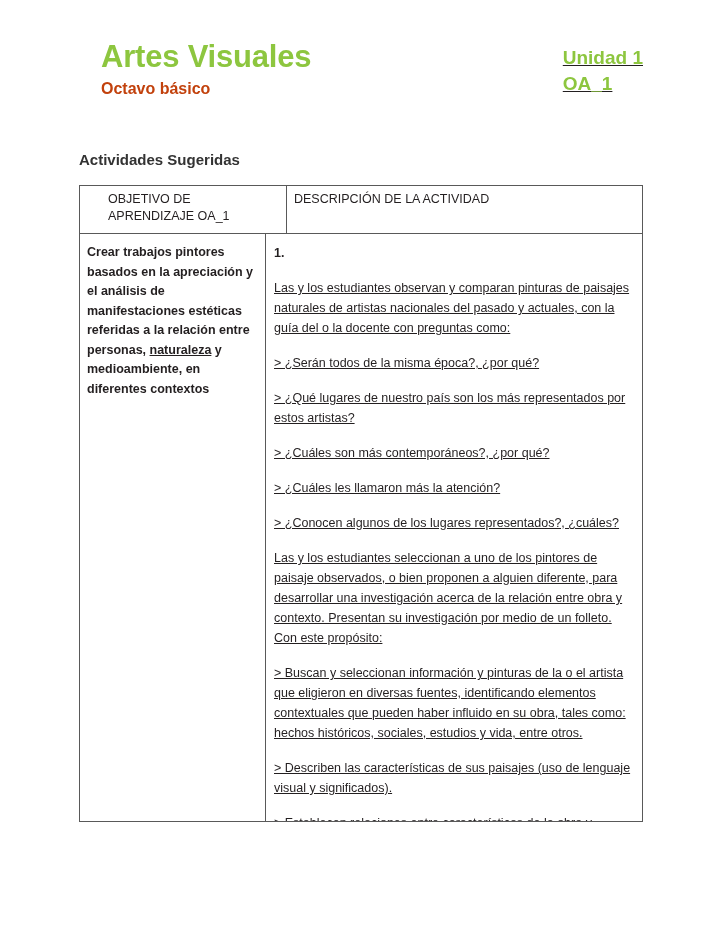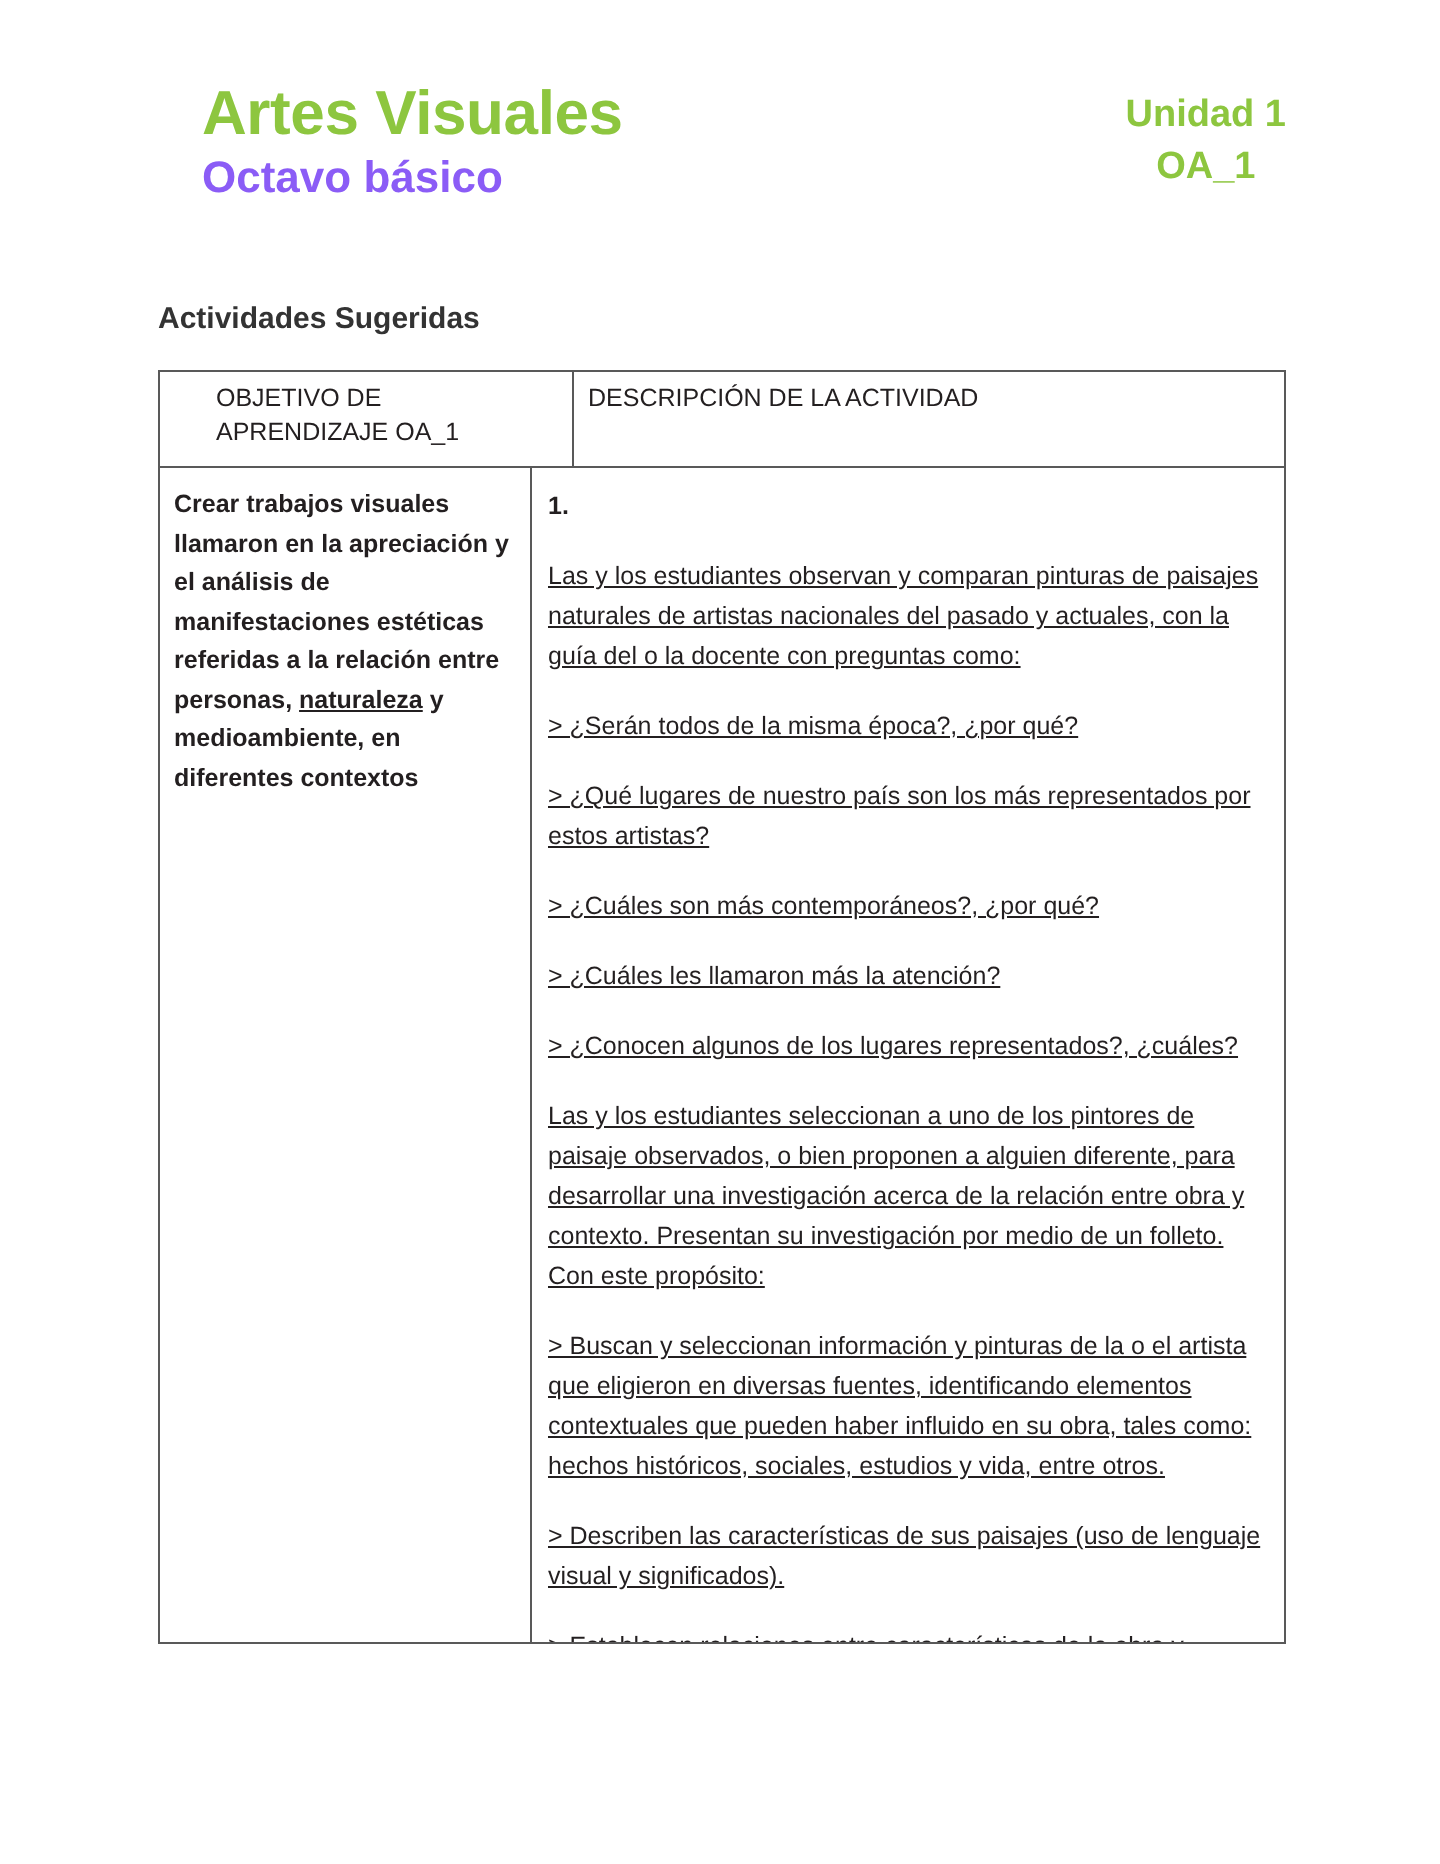--- a/index.html
+++ b/index.html
@@ -40,32 +40,33 @@
   }
   .subject-title {
     font-size: 31px;
     font-weight: bold;
     color: #8DC63F;
     line-height: 34px;
     letter-spacing: -0.2px;
     white-space: nowrap;
   }
   .grade-title {
-    font-size: 22px;
-    font-weight: bold;
-    color: #8b5cf6;
+    font-size: 16px;
+    font-weight: bold;
+    color: #c2410c;
     line-height: 24px;
     margin-top: 3px;
     white-space: nowrap;
   }
   .header-right {
     position: absolute;
     right: 0;
     top: 5px;
-    text-align: center;
+    text-align: left;
+    text-decoration: underline;
   }
   .unit-label,
   .oa-label {
     font-size: 19px;
     font-weight: bold;
     color: #8DC63F;
     line-height: 26px;
     white-space: nowrap;
   }
 
@@ -183,21 +184,21 @@
 
   <div class="activity-table">
 
     <div class="table-header-row">
       <div class="th-objective">OBJETIVO DE APRENDIZAJE OA_1</div>
       <div class="th-description">DESCRIPCIÓN DE LA ACTIVIDAD</div>
     </div>
 
     <div class="table-body-row">
       <div class="td-objective">
-        <span>Crear trabajos visuales llamaron en la apreciación y el análisis de manifestaciones estéticas referidas a la relación entre personas, </span><span class="u">naturaleza</span><span> y medioambiente, en diferentes contextos</span>
+        <span>Crear trabajos pintores basados en la apreciación y el análisis de manifestaciones estéticas referidas a la relación entre personas, </span><span class="u">naturaleza</span><span> y medioambiente, en diferentes contextos</span>
       </div>
       <div class="td-description">
         <div class="act-number">1.</div>
         <div id="activity-paragraphs">
             <p class="act-para">Las y los estudiantes observan y comparan pinturas de paisajes naturales de artistas nacionales del pasado y actuales, con la guía del o la docente con preguntas como:</p>
             <p class="act-para">&gt; ¿Serán todos de la misma época?, ¿por qué?</p>
             <p class="act-para">&gt; ¿Qué lugares de nuestro país son los más representados por estos artistas?</p>
             <p class="act-para">&gt; ¿Cuáles son más contemporáneos?, ¿por qué?</p>
             <p class="act-para">&gt; ¿Cuáles les llamaron más la atención?</p>
             <p class="act-para">&gt; ¿Conocen algunos de los lugares representados?, ¿cuáles?</p>

